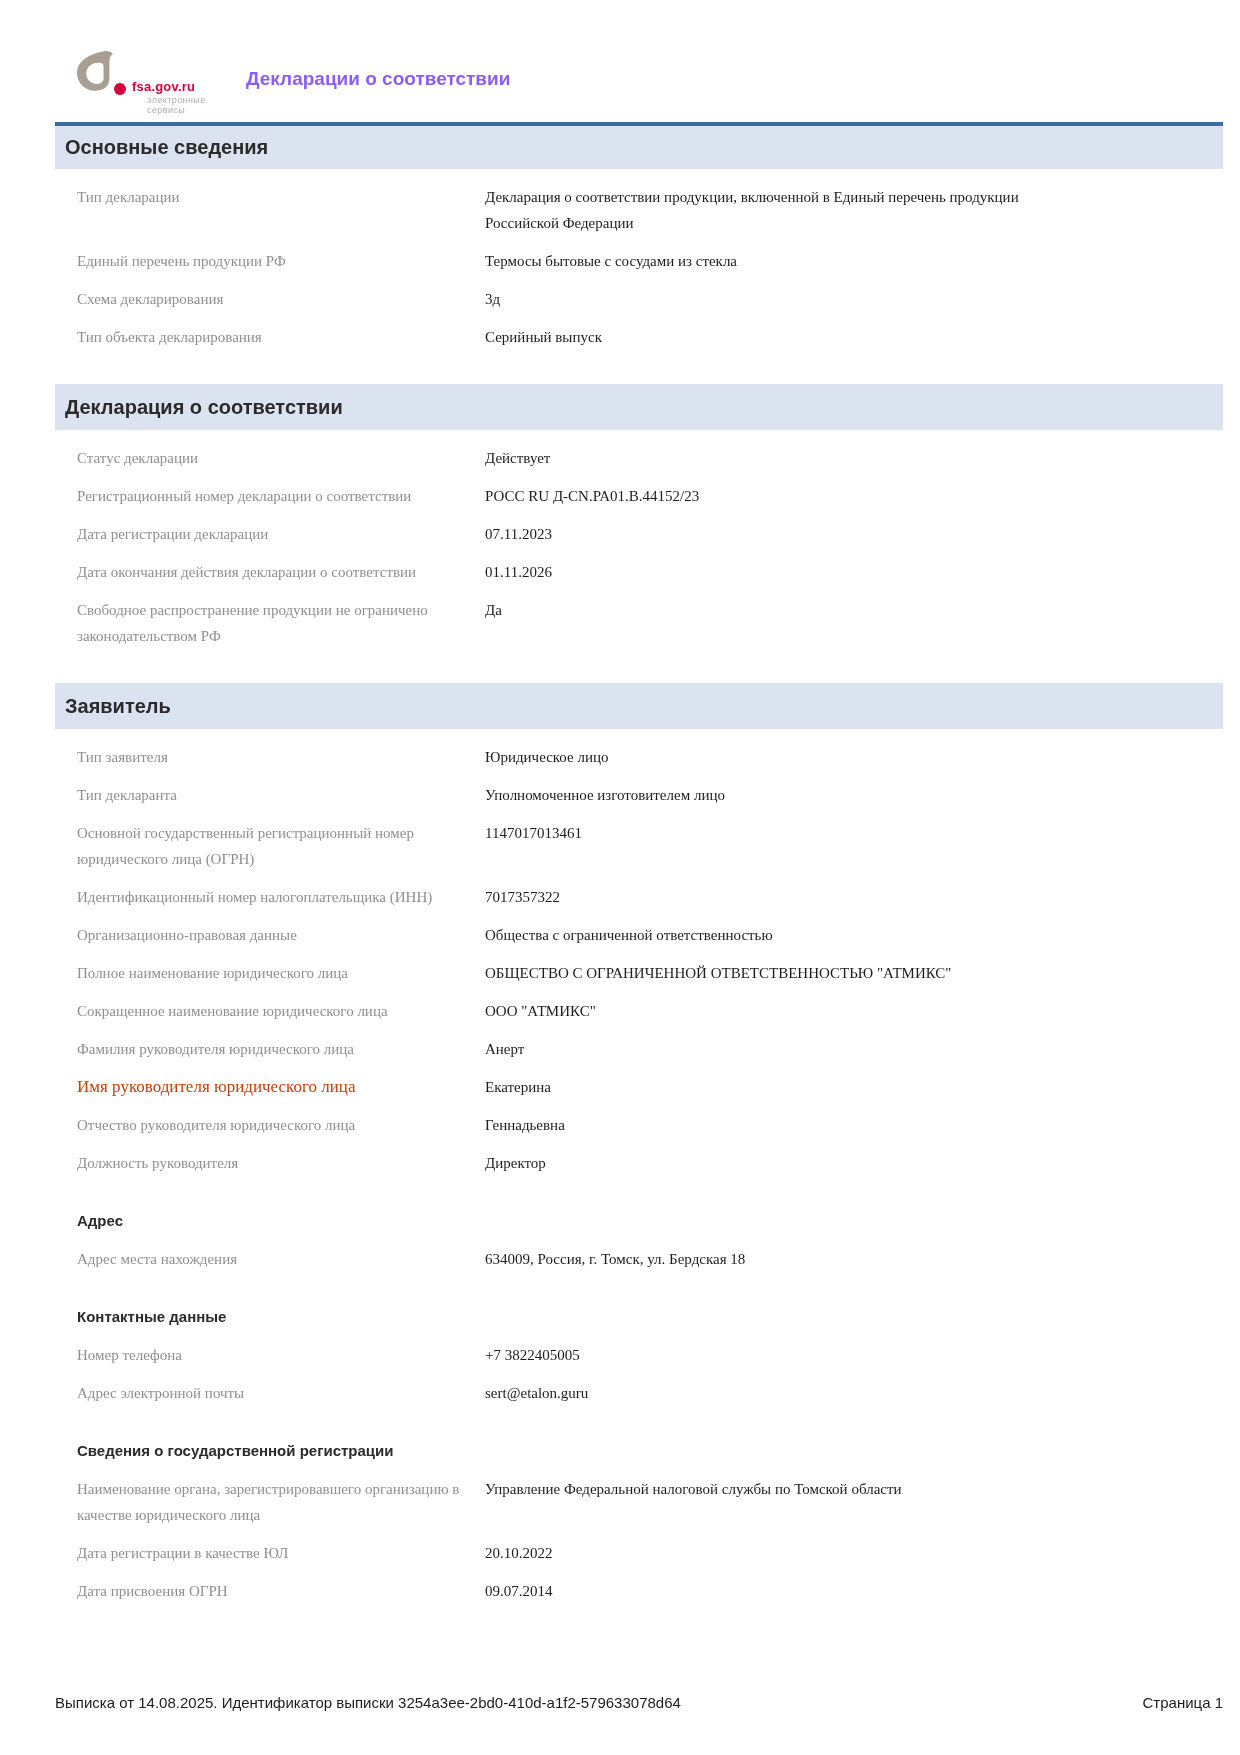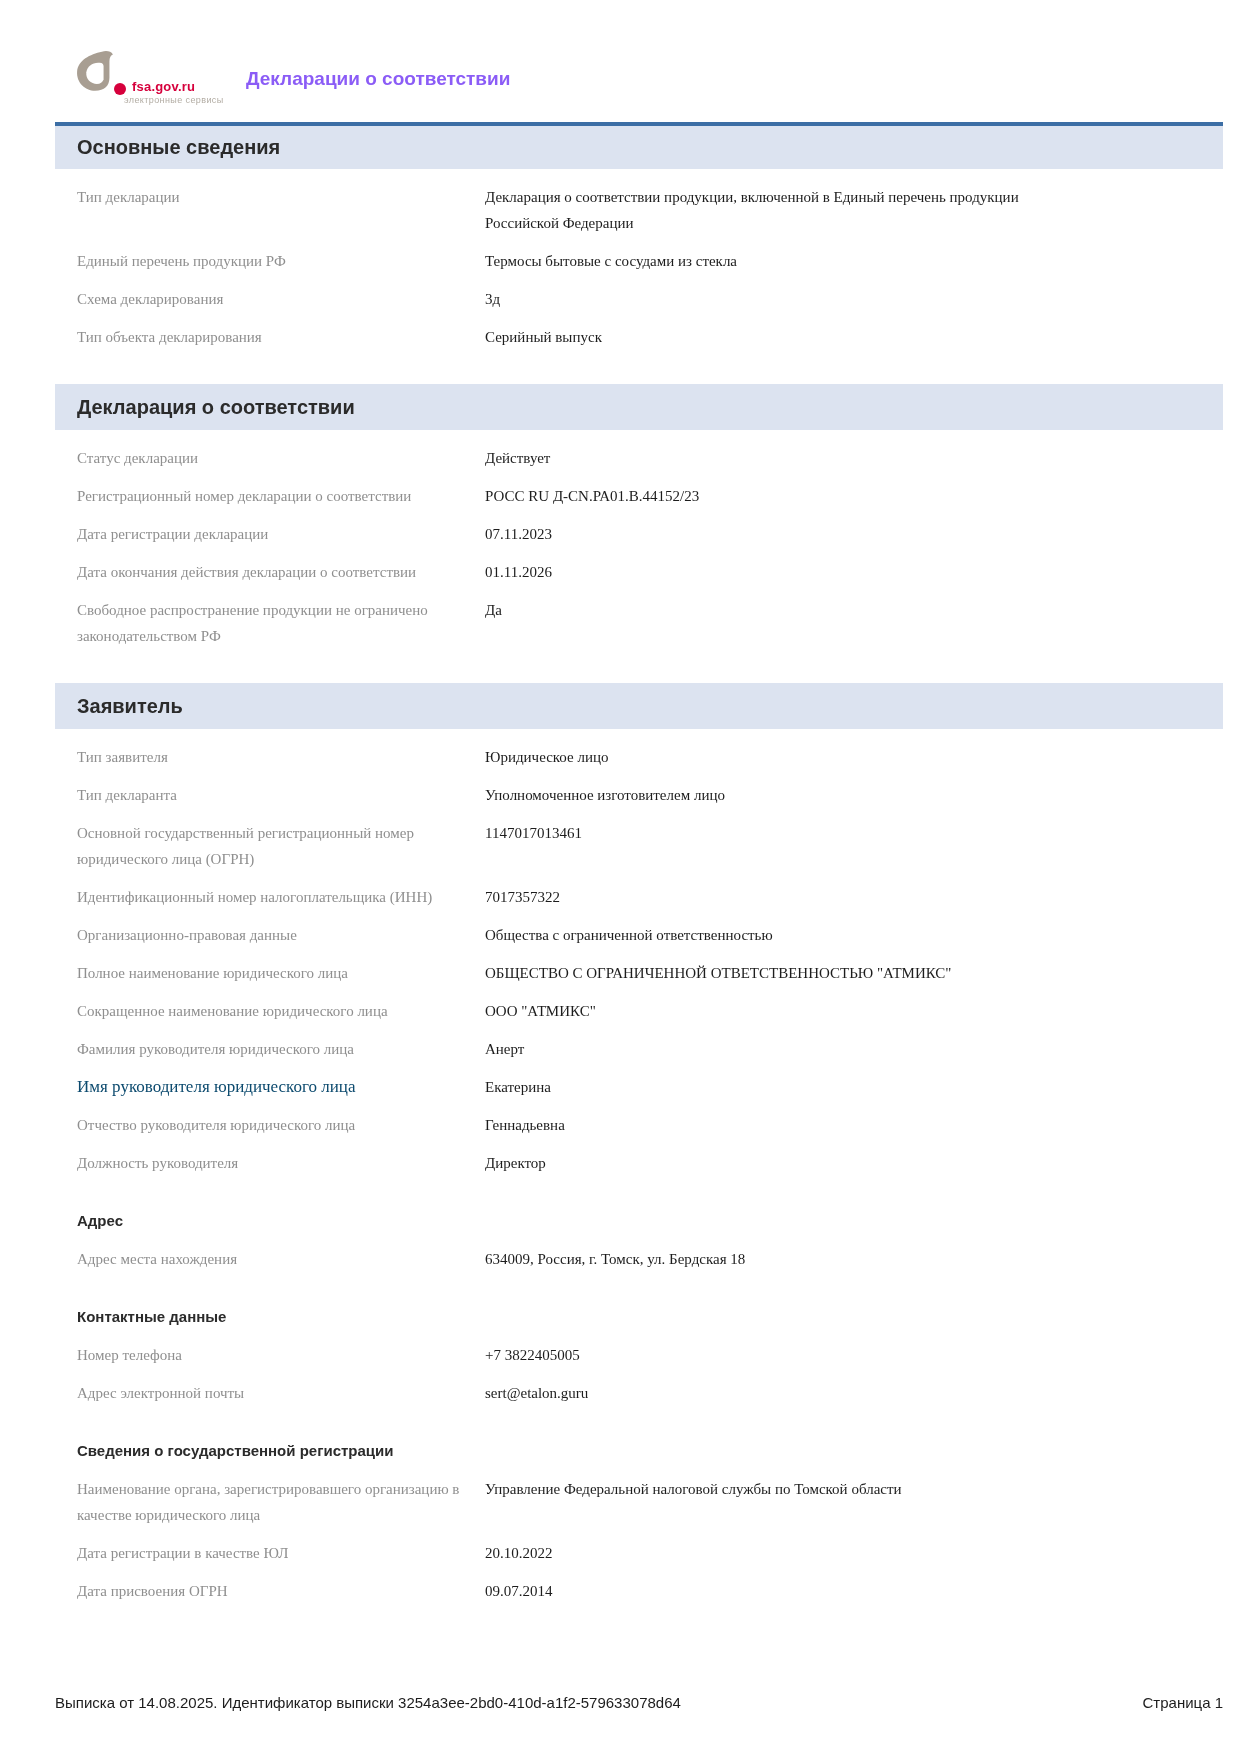--- a/index.html
+++ b/index.html
@@ -10,39 +10,39 @@
     -webkit-font-smoothing:antialiased;
   }
   .page{position:relative;width:100%;height:100%;margin-left:19px;}
 
   
   .header{position:relative;height:106px;}
   .logo{position:absolute;left:56px;top:50px;width:150px;height:62px;}
   .logo-mark{position:absolute;left:0;top:0;width:42px;height:42px;}
   .logo-dot{position:absolute;left:39px;top:33px;width:12px;height:12px;border-radius:50%;}
   .brand-text{position:absolute;left:57px;top:29px;font-size:13px;font-weight:bold;letter-spacing:.2px;}
-  .brand-tagline{position:absolute;left:49px;top:45px;font-size:9px;letter-spacing:.4px;}
+  .brand-tagline{position:absolute;left:72px;top:45px;font-size:9px;letter-spacing:.4px;}
   .page-title{position:absolute;left:227px;top:55px;font-size:19px;font-weight:bold;color:#8b5cf6;}
 
   
   .content{margin:0 36px;}
   .section-bar{
     background:#dce3f0;height:46px;display:flex;align-items:center;
-    padding-left:22px;margin-top:22px;
+    padding-left:10px;margin-top:22px;
   }
   .section:first-child .section-bar{border-top:4px solid #3c6ea5;height:43px;margin-top:16px;}
   .section-title{margin:0;font-size:20px;font-weight:bold;color:#2b2b2b;}
   .section-body{padding:9px 22px 6px 22px;}
 
   .field-row{display:flex;align-items:flex-start;padding:6px 0;font-family:Liberation Serif, serif;}
   .field-label{
     flex:0 0 387px;margin-right:21px;
     font-size:15px;line-height:26px;color:#8f8f8f;
   }
-  .field-label.label-lg{font-size:17px;color:#0c4a6e;}
+  .field-label.label-lg{font-size:17px;color:#c2410c;}
   .field-value{
     max-width:585px;
     font-size:15px;line-height:26px;color:#1d1d1d;
   }
   .subheading{
     margin-top:20px;padding:6px 0;
     font-size:15px;line-height:26px;font-weight:bold;color:#2b2b2b;
   }
 
   

